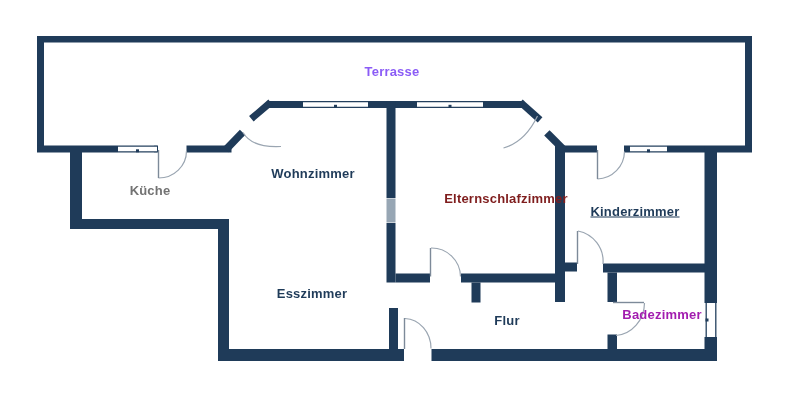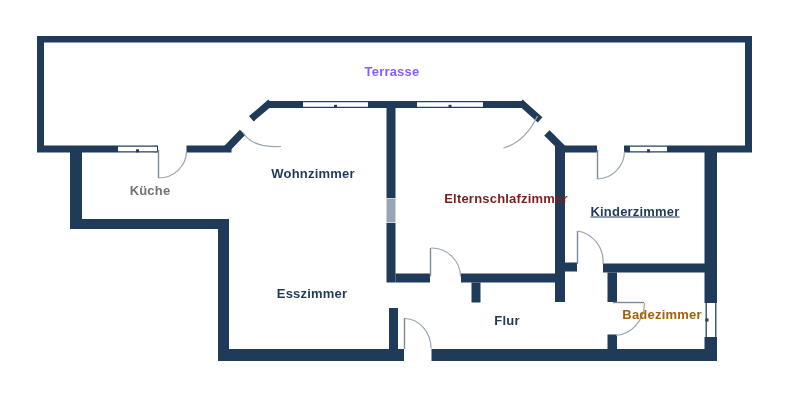--- a/index.html
+++ b/index.html
@@ -98,15 +98,15 @@
       <line x1="613" y1="302.5" x2="644" y2="302.5" stroke="#7d8a99" stroke-width="1.4"></line>
     </svg>
   <div>
       <div class="room-label" style="left: 392px; top: 71px; color: #8b5cf6;">Terrasse</div>
       <div class="room-label" style="left: 150px; top: 190px; color: #737373;">Küche</div>
       <div class="room-label" style="left: 313px; top: 173px; color: rgb(31, 59, 89);">Wohnzimmer</div>
       <div class="room-label" style="left: 506px; top: 198px; color: #7f1d1d;">Elternschlafzimmer</div>
       <div class="room-label" style="left: 635px; top: 211px; color: rgb(31, 59, 89); text-decoration: underline;">Kinderzimmer</div>
       <div class="room-label" style="left: 312px; top: 293px; color: rgb(31, 59, 89);">Esszimmer</div>
       <div class="room-label" style="left: 507px; top: 320px; color: rgb(31, 59, 89);">Flur</div>
-      <div class="room-label" style="left: 662px; top: 314px; color: #a16207;">Badezimmer</div>
+      <div class="room-label" style="left: 662px; top: 314px; color: #a21caf;">Badezimmer</div>
     </div>
 </div>
 
 </body></html>

